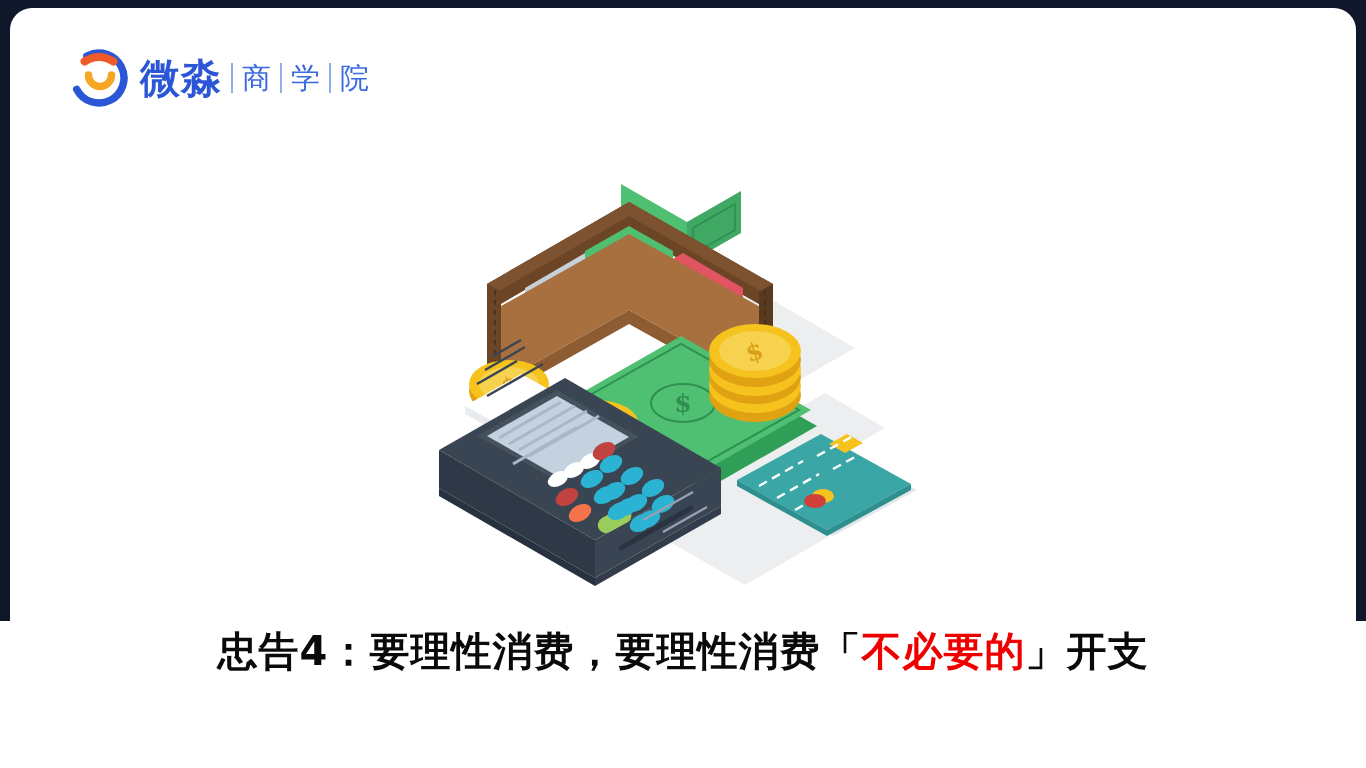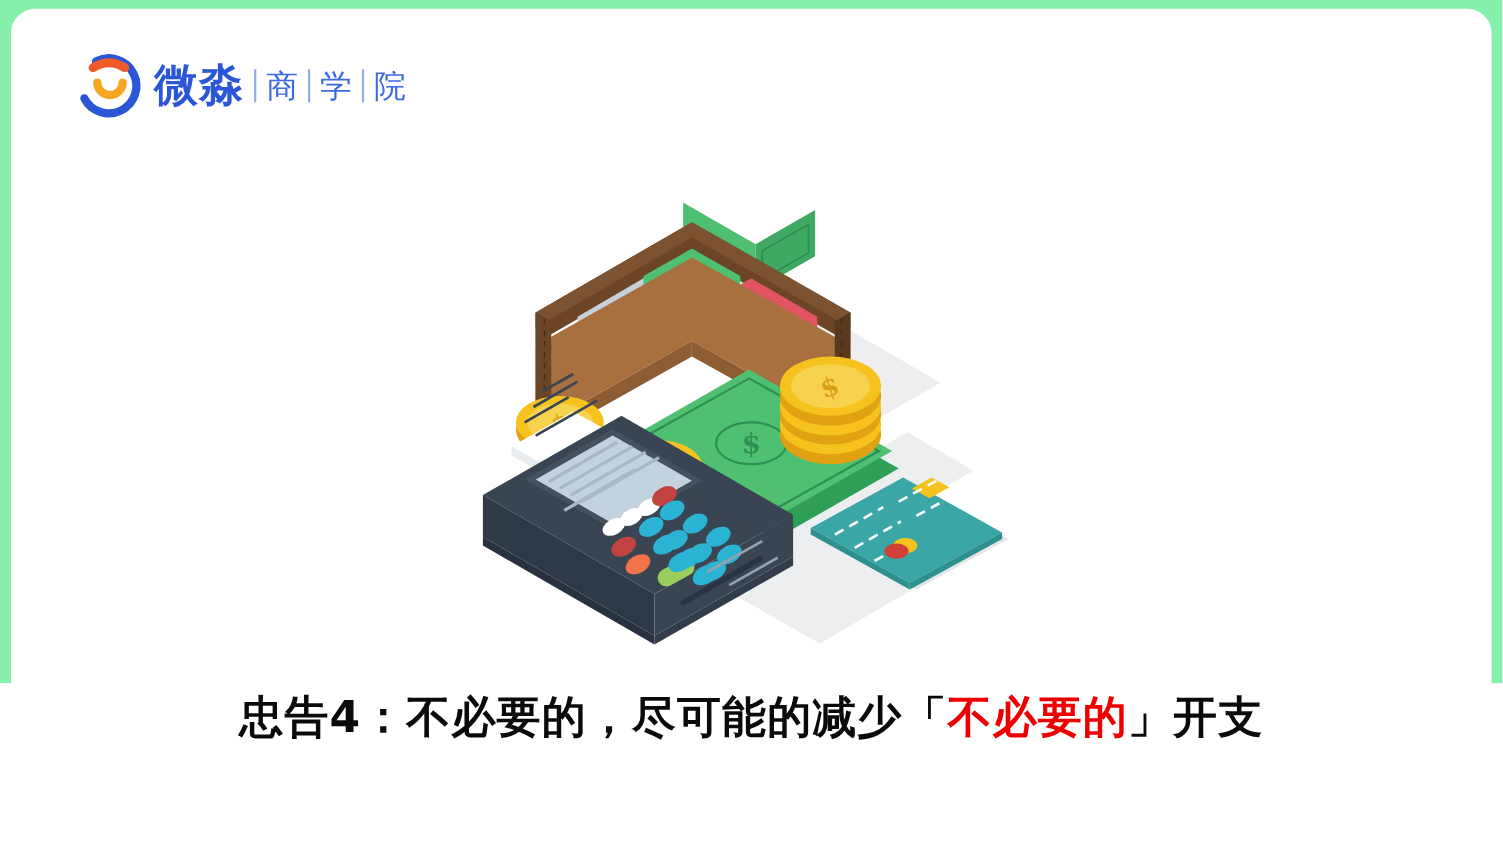--- a/index.html
+++ b/index.html
@@ -5,21 +5,21 @@
 <style>
   * { margin:0; padding:0; box-sizing:border-box; }
   html,body{
     width:1366px; height:768px;
     font-family:"Liberation Sans", sans-serif;
     overflow:hidden;
   }
   #slide-frame{
     position:relative;
     width:1366px; height:621px;
-    background:#86efac;
+    background:#0f172a;
   }
   #slide-card{
     position:absolute;
     left:10px; top:8px;
     width:1346px; height:752px;
     background:#ffffff;
     border-radius:22px;
     overflow:hidden;
   }
 
@@ -260,17 +260,17 @@
             <ellipse cx="238" cy="366" rx="12" ry="8" fill="#2BB3D4" transform="rotate(-29 238 366)"></ellipse>
           </g>
 
           <path d="M218 382 L268 354" stroke="#95A1B0" stroke-width="2.4" fill="none"></path>
           <path d="M238 394 L282 369" stroke="#95A1B0" stroke-width="2.4" fill="none"></path>
         </g>
       </svg>
     </div>
 
     <div id="caption">
-      <span>忠告4：不必要的，尽可能的减少</span><span>「</span><span class="hl">不必要的</span><span>」</span><span>开支</span>
+      <span>忠告4：要理性消费，要理性消费</span><span>「</span><span class="hl">不必要的</span><span>」</span><span>开支</span>
     </div>
 
   </div>
 </div>
 
 </body></html>

